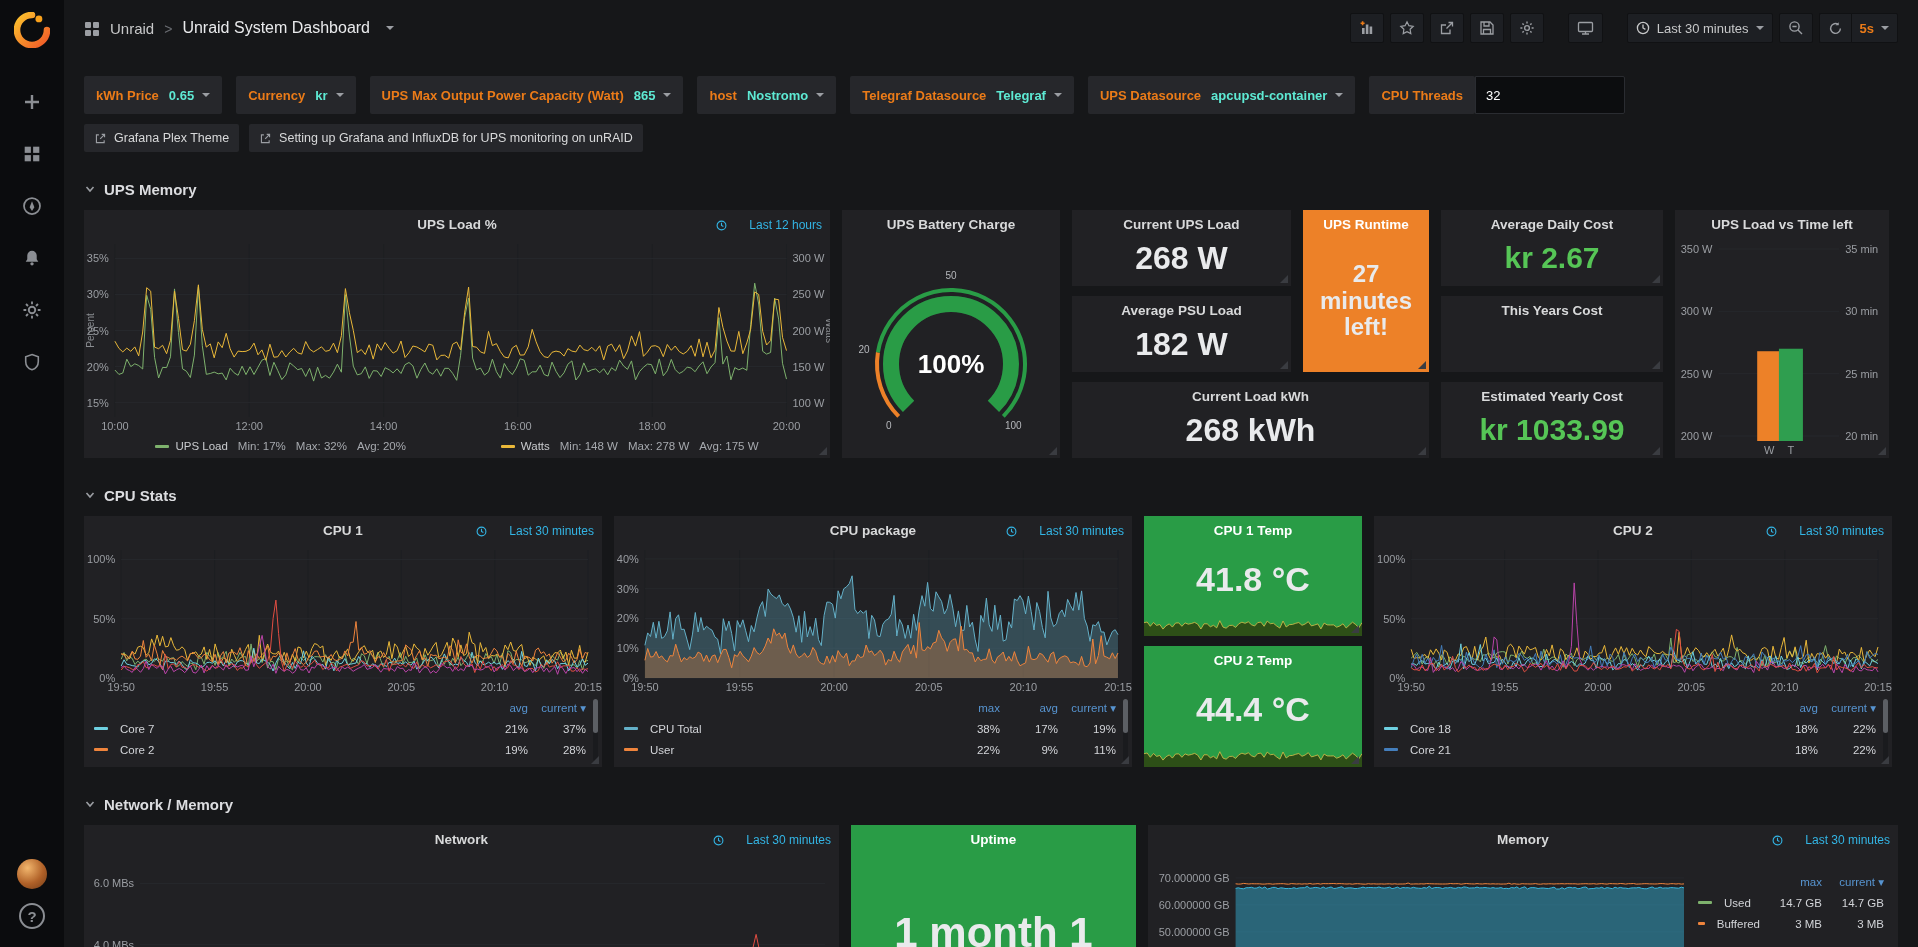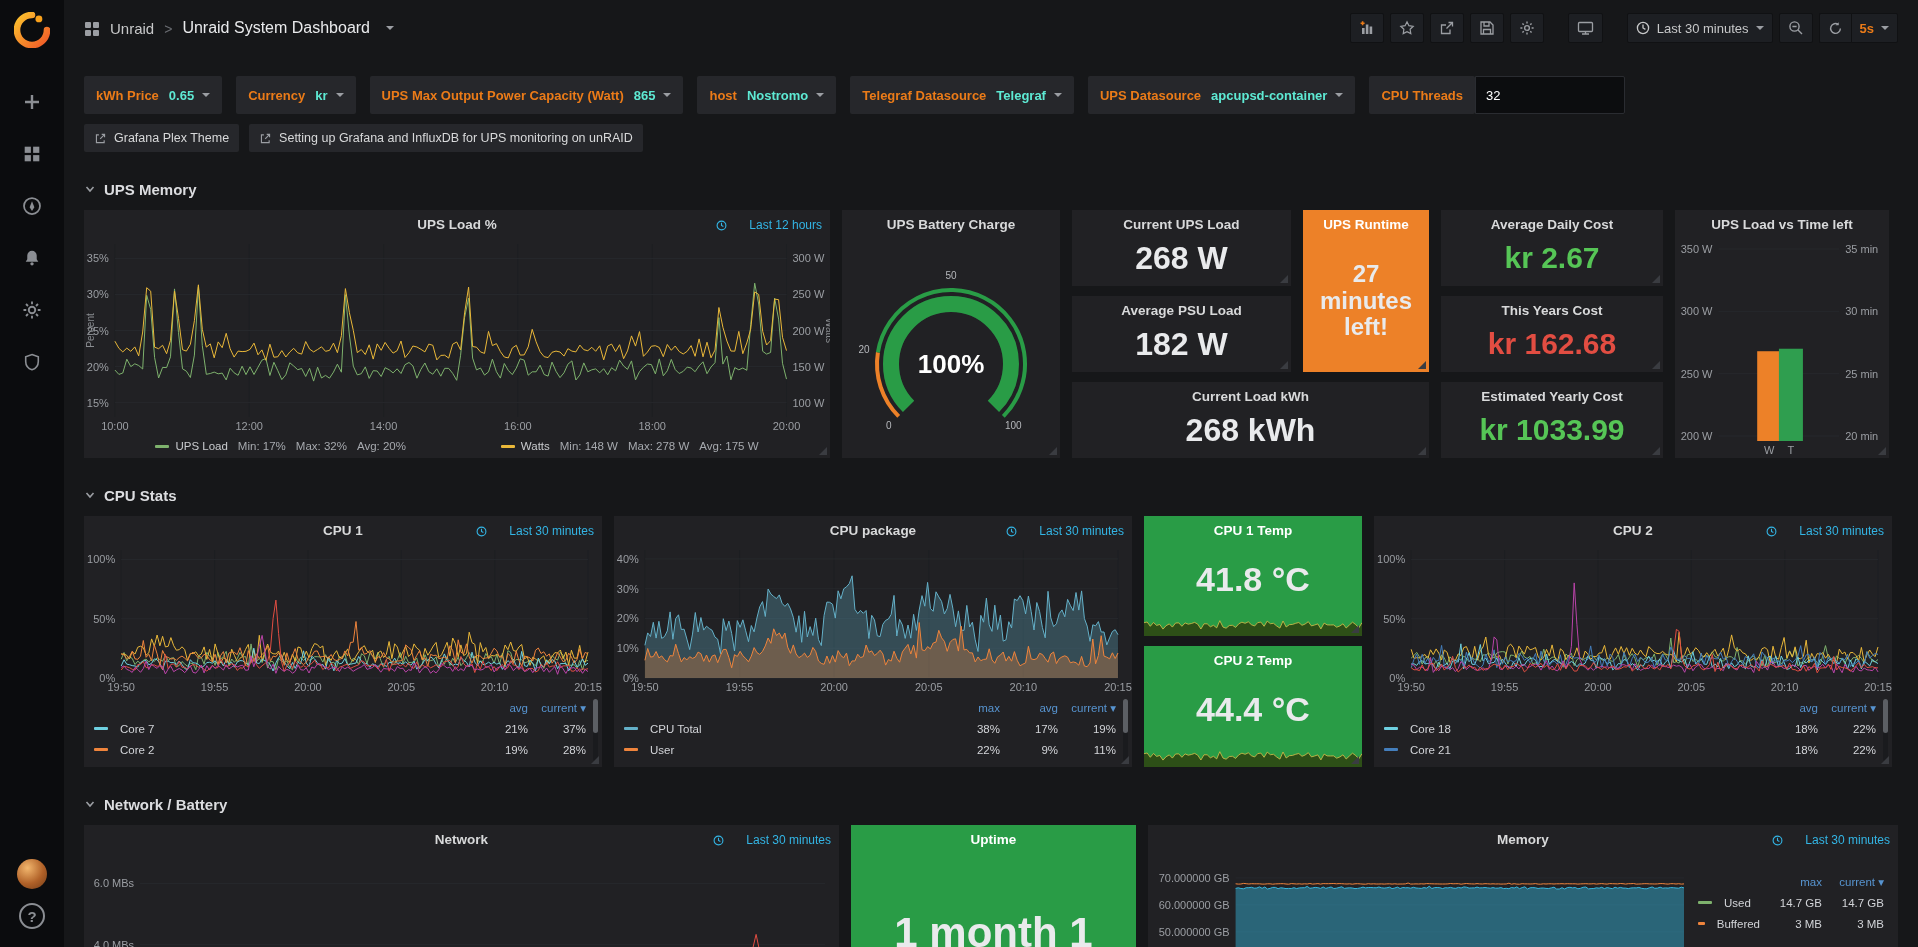--- a/index.html
+++ b/index.html
@@ -500,23 +500,20 @@
         </div>
       <div class="stat-content">
           <span class="bigval v32">182 W</span>
         </div>
     </div>
 
     <div class="panel" style="grid-column:5;grid-row:2">
       <div class="phead">
           <div class="ptitle">This Years Cost</div>
         </div>
-      <div class="stat-content">
-          <span class="bigval v30 red-text">kr 162.68</span>
-        </div>
     </div>
 
     <div class="panel" style="grid-column:3/5;grid-row:3">
       <div class="phead">
           <div class="ptitle">Current Load kWh</div>
         </div>
       <div class="stat-content">
           <span class="bigval v32">268 kWh</span>
         </div>
     </div>
@@ -768,21 +765,21 @@
           </div>
           <div class="lscroll"></div>
         </div>
     </div>
   </div>
 
   <div class="rowhdr">
     <svg width="12" height="12" viewBox="0 0 12 12">
         <path d="M2.5 4l3.5 4 3.5-4" fill="none" stroke="#9b9ea3" stroke-width="1.6"></path>
       </svg>
-    <span>Network / Battery</span>
+    <span>Network / Memory</span>
   </div>
 
   <div class="grid-net">
 
     <div class="panel" style="grid-column:1">
       <div class="phead">
         <div class="ptitle">Network</div>
         <div class="timeover">
           <svg width="11" height="11" viewBox="0 0 14 14">
               <circle cx="7" cy="7" r="5.6" fill="none" stroke="#33b5e5" stroke-width="1.4"></circle>

